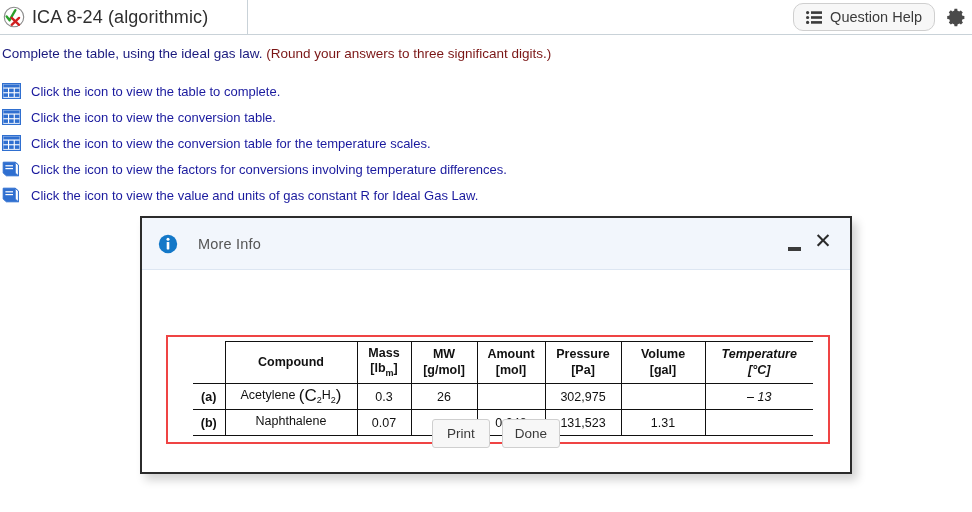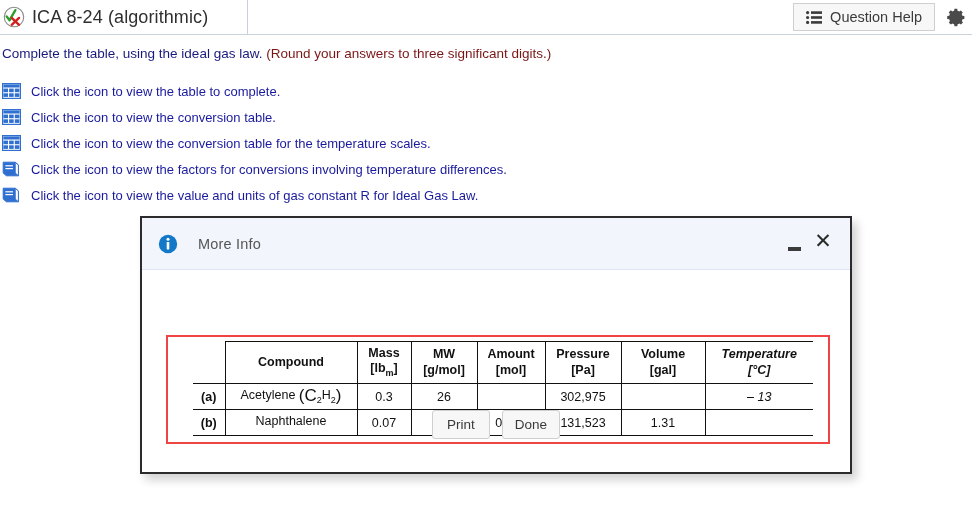--- a/index.html
+++ b/index.html
@@ -34,21 +34,21 @@
     position: absolute; left: 247px; top: 0; width: 1px; height: 34px;
     background: #c9d2d8;
   }
 
   .qhelp-btn {
     position: absolute; right: 37px; top: 3px;
     height: 28px; min-width: 140px;
     display: flex; align-items: center; justify-content: center; gap: 8px;
     background: #f7f7f7;
     border: 1px solid #cfcfcf;
-    border-radius: 0;
+    border-radius: 10px;
     padding: 0 12px;
     cursor: pointer;
   }
   .qhelp-label { font-size: 14.5px; color: #3b3b3b; white-space: nowrap; }
   .list-icon { width: 16px; height: 13px; display:block; }
 
   .gear-btn {
     position: absolute; right: 3px; top: 4px;
     width: 26px; height: 26px;
     display: flex; align-items: center; justify-content: center;
@@ -148,21 +148,21 @@
   .w-pres { width: 76px; }
   .w-vol  { width: 84px; }
   .w-temp { width: 108px; }
   .hrow { height: 42px; }
   .drow { height: 26px; }
   sub { font-size: 9px; }
   .formula { white-space: nowrap; }
   .bigparen { font-size: 17px; vertical-align: -2px; line-height: 0; }
 
   .dlg-buttons {
-    position: absolute; left: 0; right: 0; bottom: 35px;
+    position: absolute; left: 0; right: 0; bottom: 26px;
     display: flex; justify-content: center; gap: 12px;
   }
   .dlg-btn {
     min-width: 58px; height: 29px;
     background: #f7f7f7; border: 1px solid #cfcfcf; border-radius: 3px;
     font-size: 13.5px; color: #3a3a3a; cursor: pointer;
     font-family: "Liberation Sans", sans-serif;
   }
 </style>
 </head>

